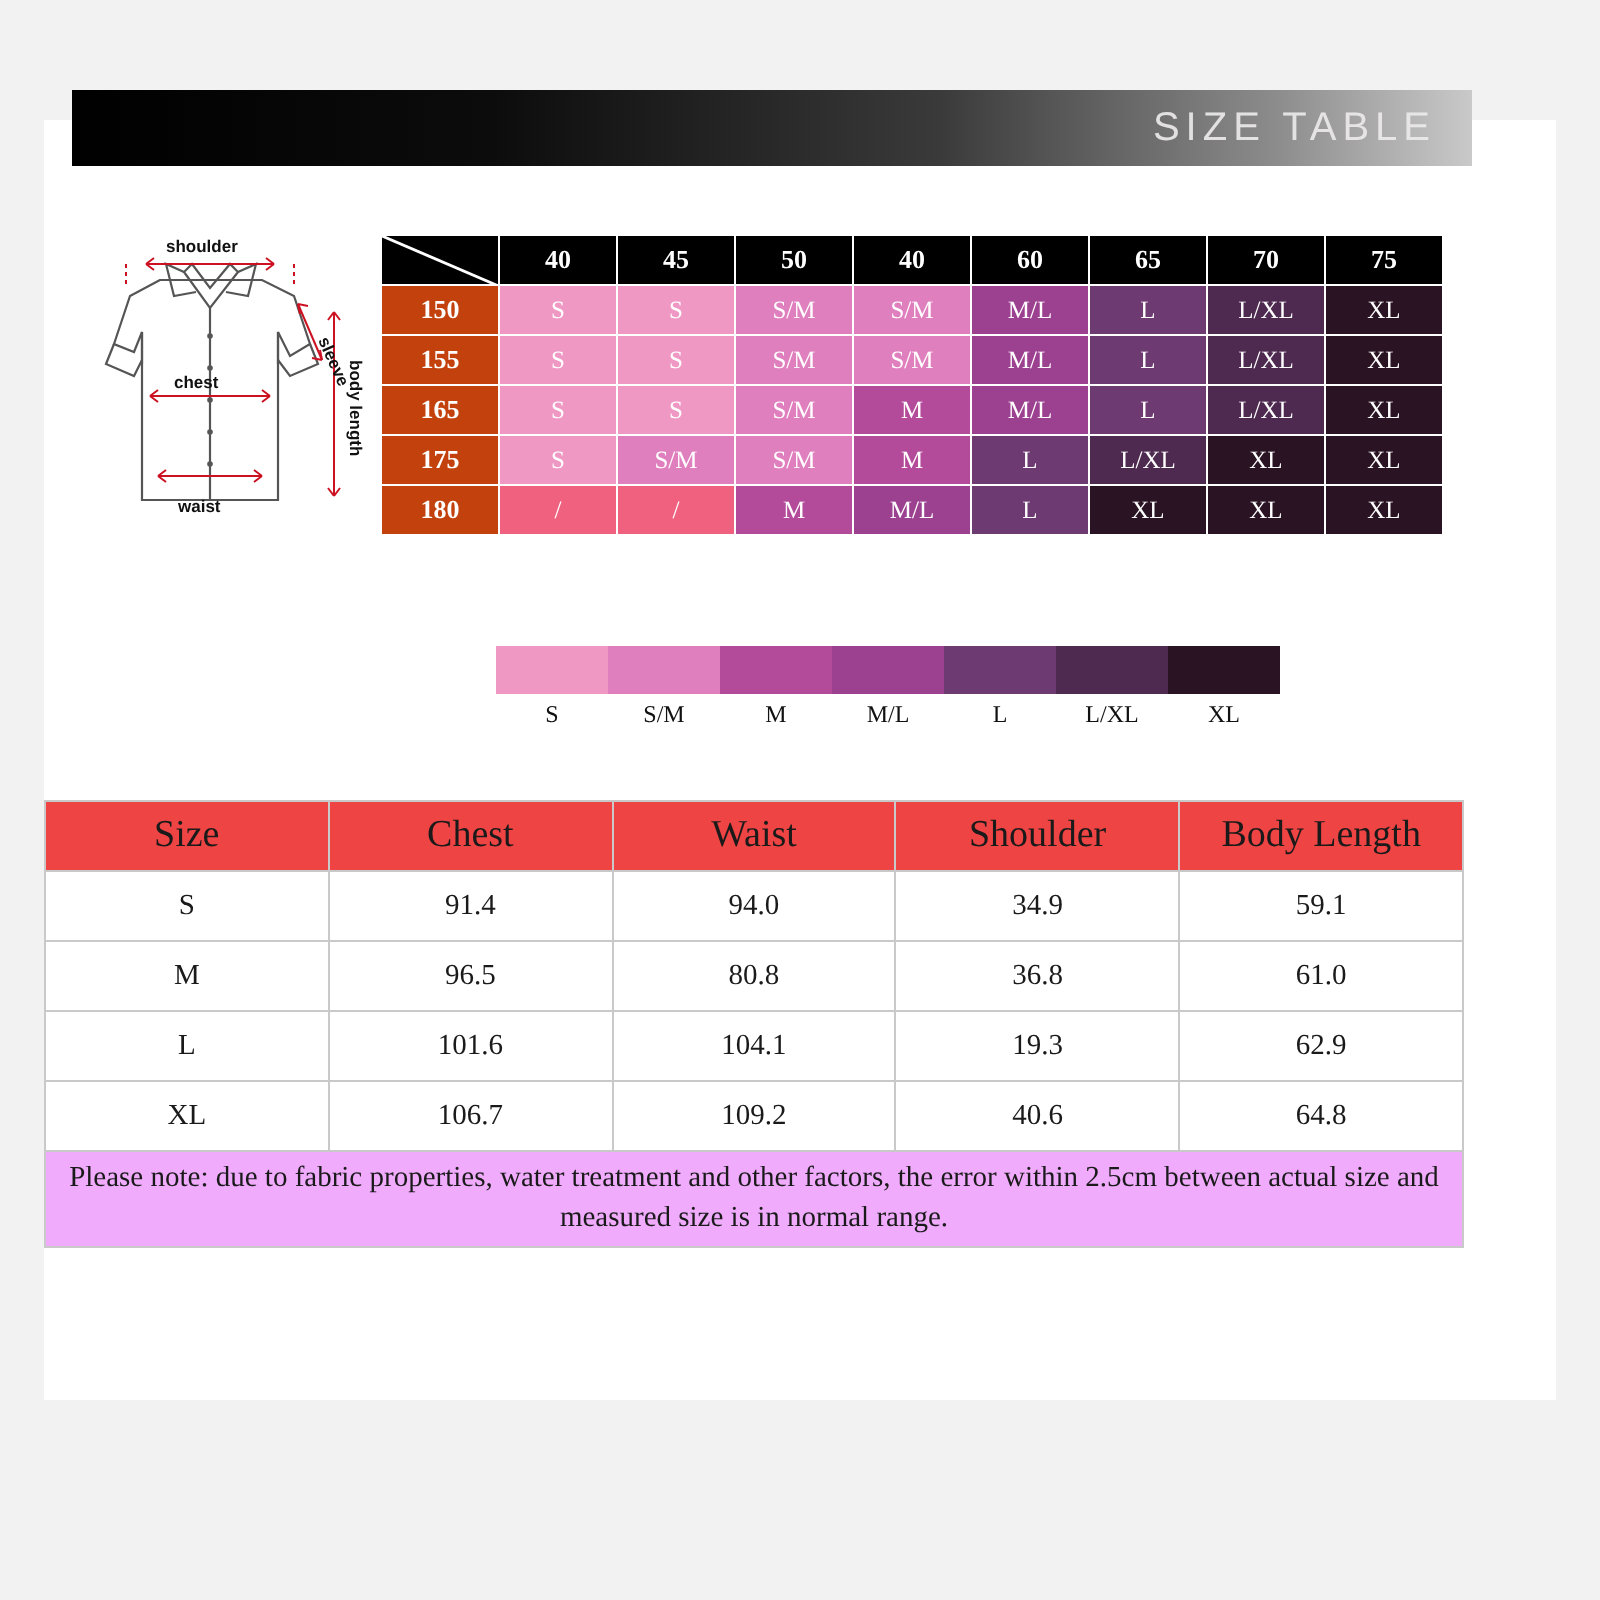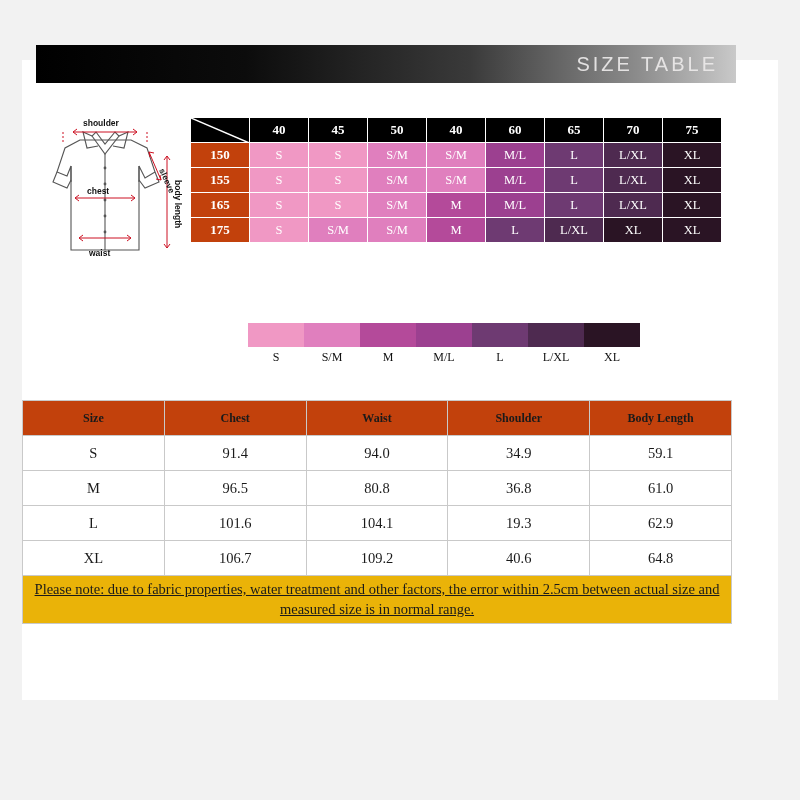--- a/index.html
+++ b/index.html
@@ -133,35 +133,34 @@
   }
   table.measure th, table.measure td {
     border: 1px solid #c9c9c9;
     height: 32px;
     text-align: center;
     font-size: 14.5px;
     color: #1a1a1a;
     font-family: "Liberation Serif", serif;
   }
   table.measure thead th {
-    background: #c2410c;
-    font-weight: bold;
-    font-size: 12px;
+    background: #ef4444;
+    font-weight: normal;
+    font-size: 19px;
   }
   table.measure tbody td {
     background: #ffffff;
   }
   .note-row td {
-    background: #eab308;
+    background: #f0abfc;
     font-size: 12.5px;
     height: 44px;
     line-height: 1.35;
     padding: 4px 8px;
     text-align: center;
-    text-decoration: underline;
   }
 </style>
 </head>
 <body>
 
 <div id="page">
   <div class="sheet"></div>
 
   <div class="banner">
     <span class="banner-title">SIZE TABLE</span>
@@ -270,20 +269,31 @@
           <td class="row-head">175</td>
           <td style="background: rgb(240, 152, 196);">S</td>
           <td style="background: rgb(224, 127, 190);">S/M</td>
           <td style="background: rgb(224, 127, 190);">S/M</td>
           <td style="background: rgb(180, 74, 154);">M</td>
           <td style="background: rgb(110, 58, 114);">L</td>
           <td style="background: rgb(78, 42, 80);">L/XL</td>
           <td style="background: rgb(42, 20, 36);">XL</td>
           <td style="background: rgb(42, 20, 36);">XL</td>
         </tr>
+        <tr>
+          <td class="row-head">180</td>
+          <td style="background: rgb(240, 96, 127);">/</td>
+          <td style="background: rgb(240, 96, 127);">/</td>
+          <td style="background: rgb(180, 74, 154);">M</td>
+          <td style="background: rgb(156, 64, 144);">M/L</td>
+          <td style="background: rgb(110, 58, 114);">L</td>
+          <td style="background: rgb(42, 20, 36);">XL</td>
+          <td style="background: rgb(42, 20, 36);">XL</td>
+          <td style="background: rgb(42, 20, 36);">XL</td>
+        </tr>
       </tbody>
   </table>
 
   <div class="legend">
     <div class="legend-swatches">
         <div style="background: rgb(240, 152, 196);"></div>
         <div style="background: rgb(224, 127, 190);"></div>
         <div style="background: rgb(180, 74, 154);"></div>
         <div style="background: rgb(156, 64, 144);"></div>
         <div style="background: rgb(110, 58, 114);"></div>

